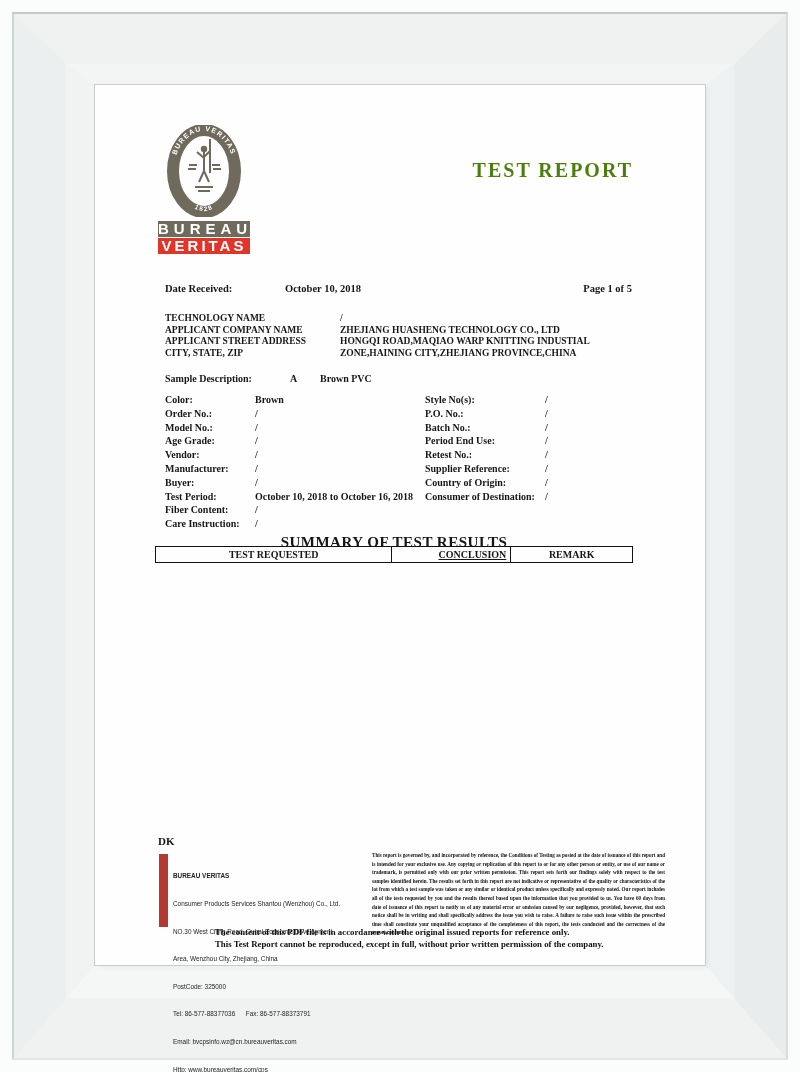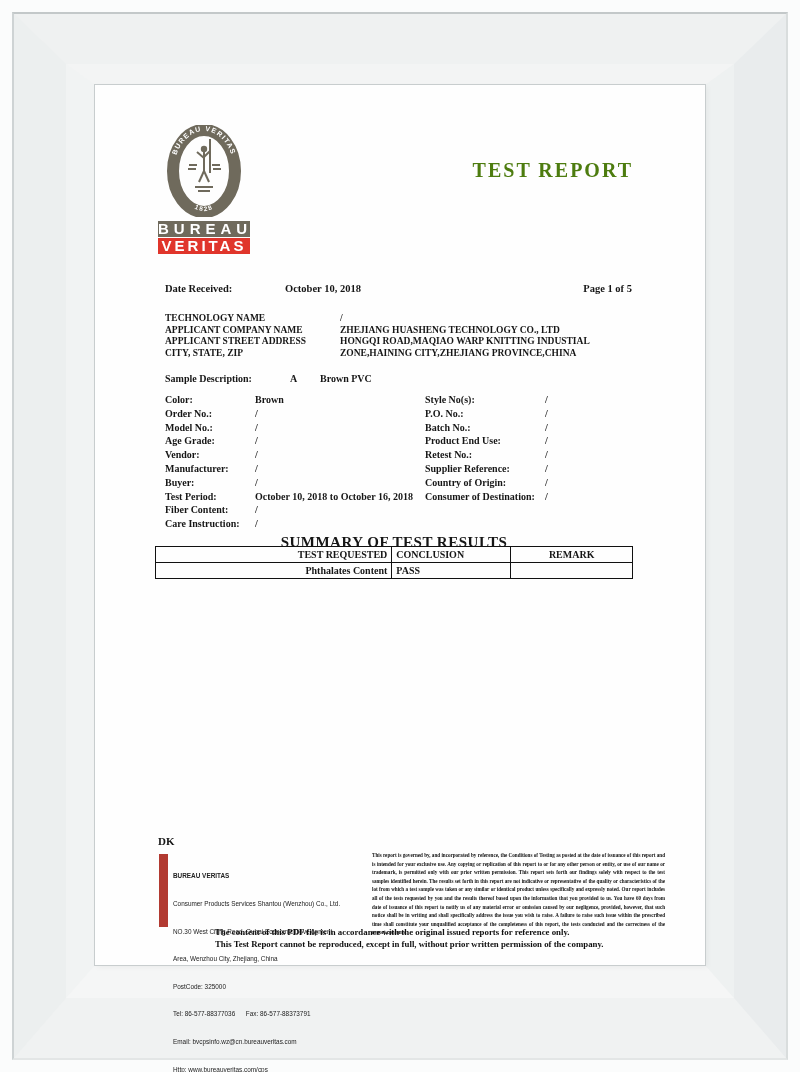--- a/index.html
+++ b/index.html
@@ -72,22 +72,22 @@
   .detail-row-r { left:330px; width:215px; height:13.8px; font-size:10px; line-height:13.8px; }
   .detail-row-r .lbl { position:absolute; left:0; }
   .detail-row-r .val { position:absolute; left:120px; }
 
   
   .summary-title { left:60px; top:449px; width:478px; text-align:center; font-size:15px; letter-spacing:0.5px; }
   .summary-table { left:60px; top:461px; width:478px; }
   table.results { border-collapse:collapse; width:478px; font-size:10px; }
   table.results th, table.results td { border:1.5px solid #111; padding:1px 4px; height:13px; }
   table.results th { text-align:center; }
-  table.results th.first, table.results td.first { text-align:right; width:243px;margin-left:20px; }
-  table.results .col-conclusion { width:114px; text-align:left; }
+  table.results th.first, table.results td.first { text-align:center; width:243px;margin-left:20px; }
+  table.results .col-conclusion { width:114px; text-align:right;text-decoration:underline; }
   table.results .col-remark { width:119px; }
 
   
   .initials { left:63px; top:750px; font-size:11px; }
   .footer-redbar { left:64px; top:769px; width:9px; height:73px; background:#b23a31; }
   .footer-company { left:78px; top:768px; width:195px;
     font-family:"Liberation Sans", sans-serif; font-weight:normal;
     font-size:6.4px; line-height:9.2px; color:#222; white-space:pre; }
   .footer-company .co-line { display:block; }
   .footer-disclaimer { left:277px; top:766px; width:293px;
@@ -216,21 +216,21 @@
     </div>
     <div class="abs detail-row-r" style="top:321.8px;">
       <span class="lbl">P.O. No.:</span>
       <span class="val">/</span>
     </div>
     <div class="abs detail-row-r" style="top:335.6px;">
       <span class="lbl">Batch No.:</span>
       <span class="val">/</span>
     </div>
     <div class="abs detail-row-r" style="top:349.4px;">
-      <span class="lbl">Product End Use:</span>
+      <span class="lbl">Period End Use:</span>
       <span class="val">/</span>
     </div>
     <div class="abs detail-row-r" style="top:363.2px;">
       <span class="lbl">Retest No.:</span>
       <span class="val">/</span>
     </div>
     <div class="abs detail-row-r" style="top:377px;">
       <span class="lbl">Supplier Reference:</span>
       <span class="val">/</span>
     </div>
@@ -244,25 +244,20 @@
     </div>
 
     <div class="abs summary-title">SUMMARY OF TEST RESULTS</div>
     <div class="abs summary-table">
       <table class="results">
         <tbody>
             <tr>
           <th class="first">TEST REQUESTED</th>
           <th class="col-conclusion">CONCLUSION</th>
           <th class="col-remark">REMARK</th>
-        </tr>
-        <tr>
-          <td class="first">Phthalates Content</td>
-          <td class="col-conclusion">PASS</td>
-          <td class="col-remark"></td>
         </tr>
       </tbody>
         </table>
     </div>
 
     <div class="abs initials">DK</div>
     <div class="abs footer-redbar"></div>
     <div class="abs footer-company">
       <span class="co-line" style="font-weight:bold;">BUREAU VERITAS</span>
       <span class="co-line">Consumer Products Services Shantou (Wenzhou) Co., Ltd.</span>

